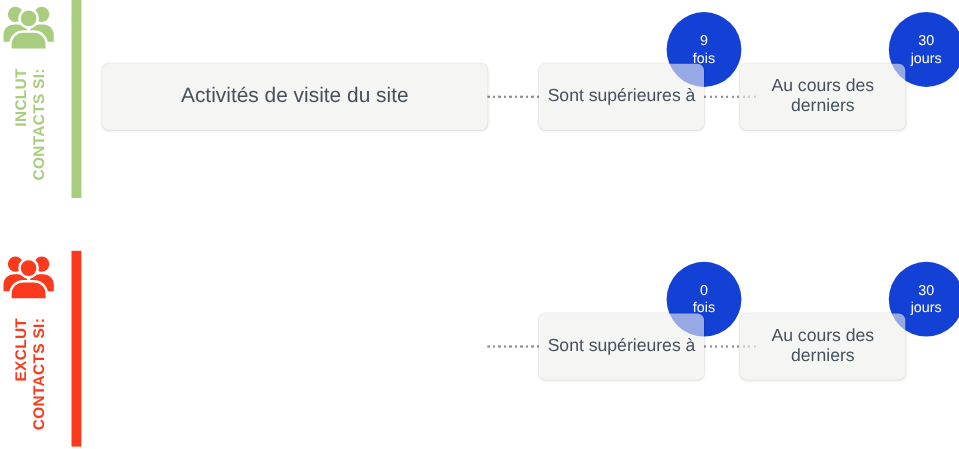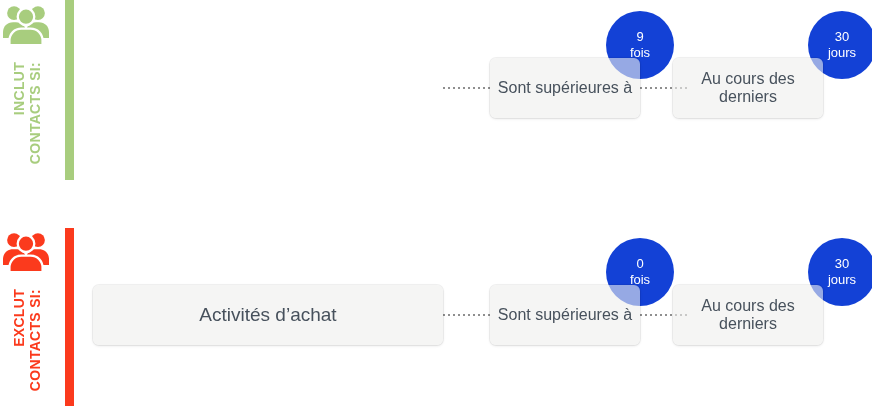--- a/index.html
+++ b/index.html
@@ -139,20 +139,23 @@
     </div>
     <div class="side-bar"></div>
 
     <div class="badge-count">
         <div class="badge-circle"></div>
       </div>
     <div class="badge-period">
         <div class="badge-circle"></div>
       </div>
 
+    <div class="card activity">
+      <span>Activités de visite du site</span>
+    </div>
     <div class="connector c1"></div>
     <div class="card condition">
       <span>Sont supérieures à</span>
     </div>
     <div class="connector c2"></div>
     <div class="card period">
       <span>Au cours des derniers</span>
     </div>
 
     <div class="badge-text badge-count">
@@ -182,23 +185,20 @@
     </div>
     <div class="side-bar"></div>
 
     <div class="badge-count">
         <div class="badge-circle"></div>
       </div>
     <div class="badge-period">
         <div class="badge-circle"></div>
       </div>
 
-    <div class="card activity">
-      <span>Activités d’achat</span>
-    </div>
     <div class="connector c1"></div>
     <div class="card condition">
       <span>Sont supérieures à</span>
     </div>
     <div class="connector c2"></div>
     <div class="card period">
       <span>Au cours des derniers</span>
     </div>
 
     <div class="badge-text badge-count">

